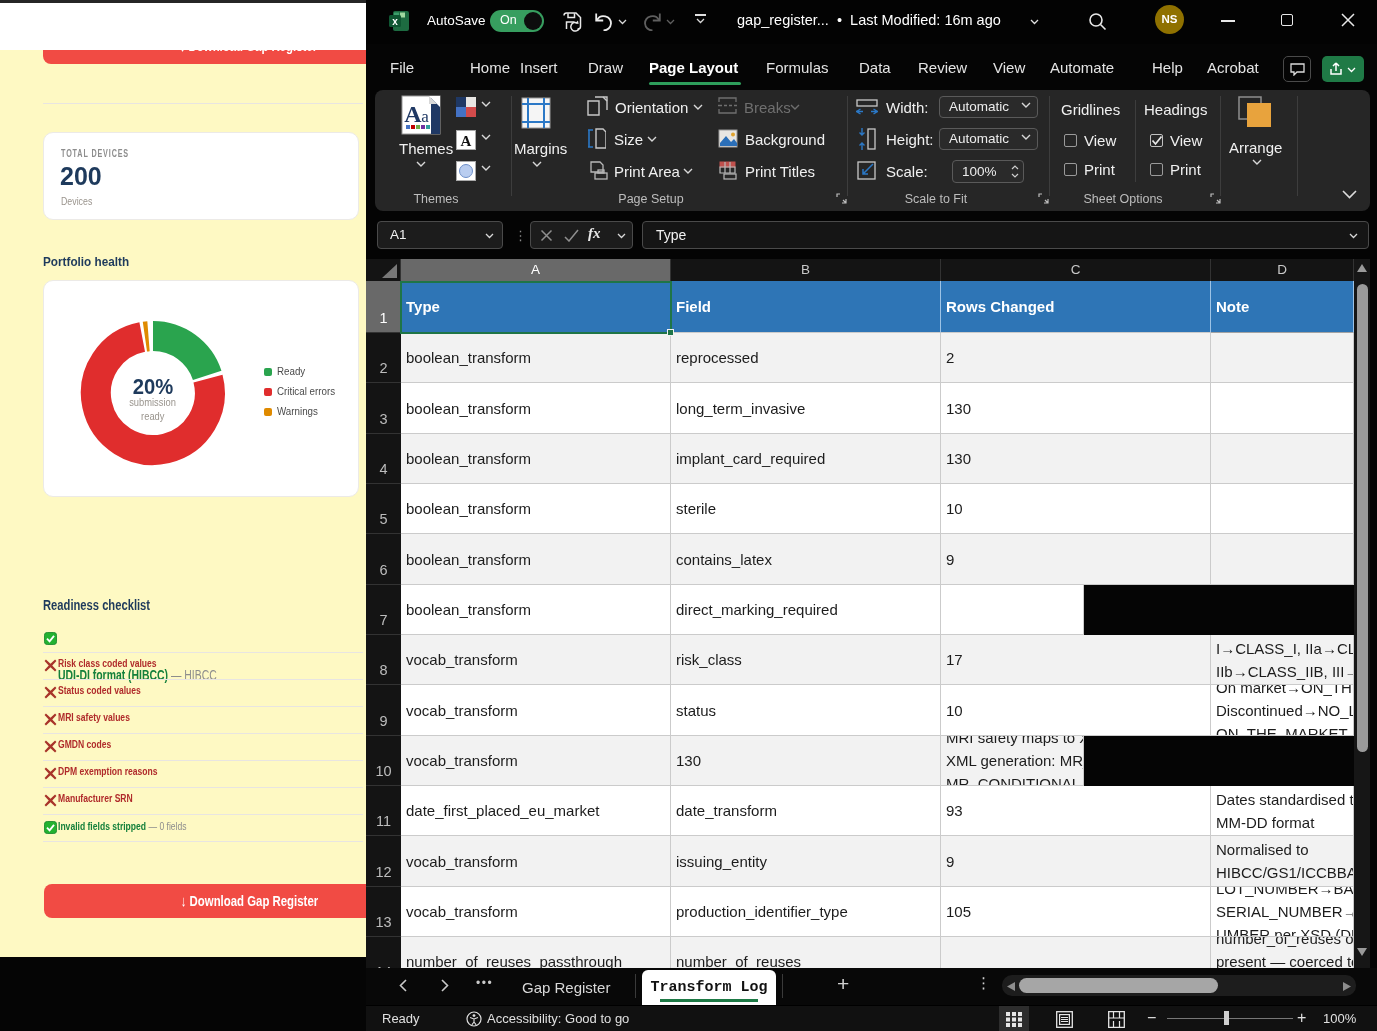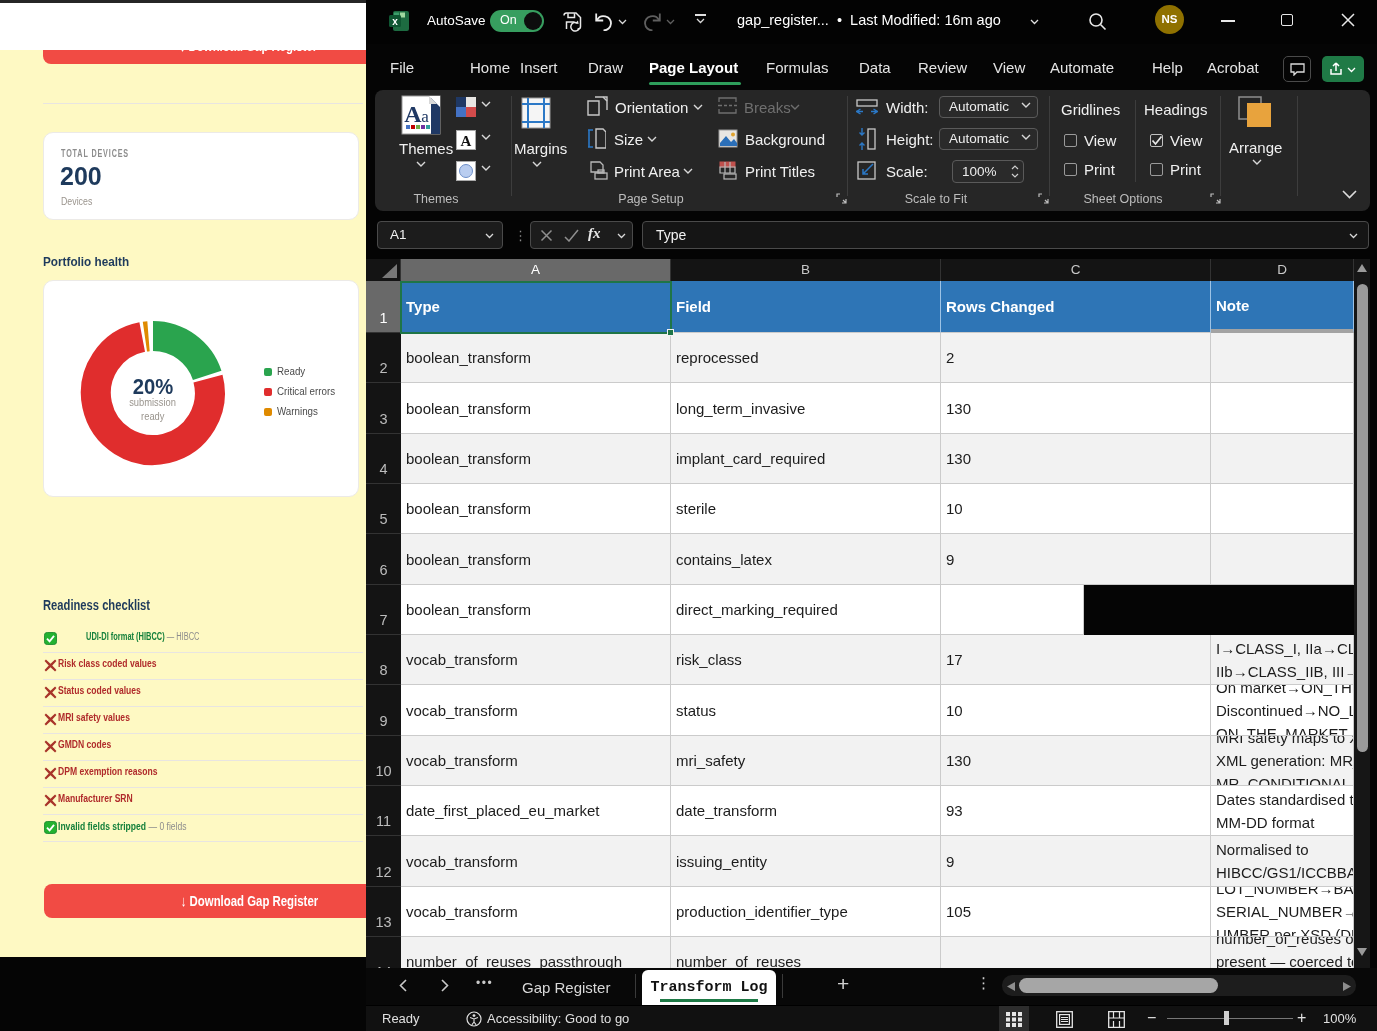--- a/index.html
+++ b/index.html
@@ -63,21 +63,21 @@
     <div class="abs" style="left:233px;top:124px;font-size:11.5px;color:#4a4a4a;"><span class="cx" style="transform:scaleX(0.85);">Warnings</span></div>
   </div>
 
   <div class="abs navy" style="left:43px;top:597px;font-size:14px;font-weight:bold;"><span class="cx" style="transform:scaleX(0.80);">Readiness checklist</span></div>
 
   <div id="checklist">
         <svg class="abs" style="left:44px;top:632px;" width="13" height="13" viewBox="0 0 14 14">
           <rect x="0.5" y="0.5" width="13" height="13" rx="3" fill="#23b230" stroke="#1d8a31"></rect>
           <path d="M3.2 7.2 L6 10 L10.8 4.2" fill="none" stroke="#fff" stroke-width="2"></path>
         </svg>
-        <div class="abs" style="left:58px;top:631px;font-size:10px;margin-left:28px;"><span class="cx" style="transform:scaleX(0.745);"><span style="color:#15803c;font-weight:bold;">UDI-DI format (HIBCC)</span><span style="color:#8d8d8d;"> — HIBCC</span></span></div>
+        <div class="abs" style="left:58px;top:667px;font-size:14px;"><span class="cx" style="transform:scaleX(0.745);"><span style="color:#15803c;font-weight:bold;">UDI-DI format (HIBCC)</span><span style="color:#8d8d8d;"> — HIBCC</span></span></div>
         <div class="sep" style="left:43px;top:651.5px;width:320px;"></div>
         <svg class="abs" style="left:44px;top:659px;" width="13" height="13" viewBox="0 0 14 14">
           <path d="M2.1 0.6 L7 5.1 L11.9 0.6 L13.4 2.2 L8.9 7 L13.4 11.8 L11.9 13.4 L7 8.9 L2.1 13.4 L0.6 11.8 L5.1 7 L0.6 2.2 Z" fill="#a8342a"></path>
         </svg>
         <div class="abs" style="left:58px;top:657px;font-size:11.5px;color:#b02b2b;font-weight:bold;"><span class="cx" style="transform:scaleX(0.745);">Risk class coded values</span></div>
         <div class="sep" style="left:43px;top:678.5px;width:320px;"></div>
         <svg class="abs" style="left:44px;top:686px;" width="13" height="13" viewBox="0 0 14 14">
           <path d="M2.1 0.6 L7 5.1 L11.9 0.6 L13.4 2.2 L8.9 7 L13.4 11.8 L11.9 13.4 L7 8.9 L2.1 13.4 L0.6 11.8 L5.1 7 L0.6 2.2 Z" fill="#a8342a"></path>
         </svg>
         <div class="abs" style="left:58px;top:684px;font-size:11.5px;color:#b02b2b;font-weight:bold;"><span class="cx" style="transform:scaleX(0.745);">Status coded values</span></div>
@@ -414,21 +414,21 @@
   <div class="colhead" style="left:305px;width:270px;">B</div>
   <div class="colhead" style="left:575px;width:270px;">C</div>
   <div class="colhead" style="left:845px;width:143px;">D</div>
 
   <div id="gridwrap" class="abs" style="left:35px;top:281px;width:953px;height:687px;overflow:hidden;background:#050505;">
     <div id="grid">
           <div class="grow" style="top:0px;height:52px;">
             <div class="gcell ca" style="background:#2e75b6;color:#fff;font-weight:bold;border-right:1px solid #9dc3e6;border-bottom:1px solid #cbcbcb;">Type</div>
             <div class="gcell cb" style="background:#2e75b6;color:#fff;font-weight:bold;border-right:1px solid #9dc3e6;border-bottom:1px solid #cbcbcb;">Field</div>
             <div class="gcell cc" style="background:#2e75b6;color:#fff;font-weight:bold;border-right:1px solid #9dc3e6;border-bottom:1px solid #cbcbcb;">Rows Changed</div>
-            <div class="gcell cd" style="background:#2e75b6;color:#fff;font-weight:bold;border-right:1px solid #9dc3e6;border-bottom:4px solid #a3a3a3;">Note</div>
+            <div class="gcell cd" style="background:#2e75b6;color:#fff;font-weight:bold;border-right:1px solid #9dc3e6;border-bottom:1px solid #a3a3a3;">Note</div>
           </div>
           <div class="grow" style="top:52px;height:50px;">
             <div class="gcell ca" style="background:#f2f2f2;">boolean_transform</div>
             <div class="gcell cb" style="background:#f2f2f2;">reprocessed</div>
             <div class="gcell cc" style="background:#f2f2f2;">2</div>
             <div class="gcell cd" style="background:#f2f2f2;"></div>
           </div>
           <div class="grow" style="top:102px;height:51px;">
             <div class="gcell ca" style="background:#ffffff;">boolean_transform</div>
             <div class="gcell cb" style="background:#ffffff;">long_term_invasive</div>
@@ -469,21 +469,20 @@
           <div class="grow" style="top:404px;height:51px;">
             <div class="gcell ca" style="background:#ffffff;">vocab_transform</div>
             <div class="gcell cb" style="background:#ffffff;">status</div>
             <div class="gcell cc" style="background:#ffffff;">10</div>
             <div class="gcell cd" style="background:#ffffff;">
               <span class="note">On market→ON_THE_MARKET,<br>Discontinued→NO_LONGER_<br>ON_THE_MARKET</span>
             </div>
           </div>
           <div class="grow" style="top:455px;height:50px;">
             <div class="gcell ca" style="background:#f2f2f2;">vocab_transform</div>
-            <div class="gcell cb" style="background:#f2f2f2;">mri_safety</div>
             <div class="gcell cc" style="background:#f2f2f2;">130</div>
             <div class="gcell cd" style="background:#f2f2f2;">
               <span class="note">MRI safety maps to XSD enum for<br>XML generation: MR_SAFE→<br>MR_CONDITIONAL→MR_UNSAFE</span>
             </div>
           </div>
           <div class="grow" style="top:505px;height:50px;">
             <div class="gcell cb" style="background:#ffffff;">date_first_placed_eu_market</div>
             <div class="gcell ca" style="background:#ffffff;">date_transform</div>
             <div class="gcell cc" style="background:#ffffff;">93</div>
             <div class="gcell cd" style="background:#ffffff;">

